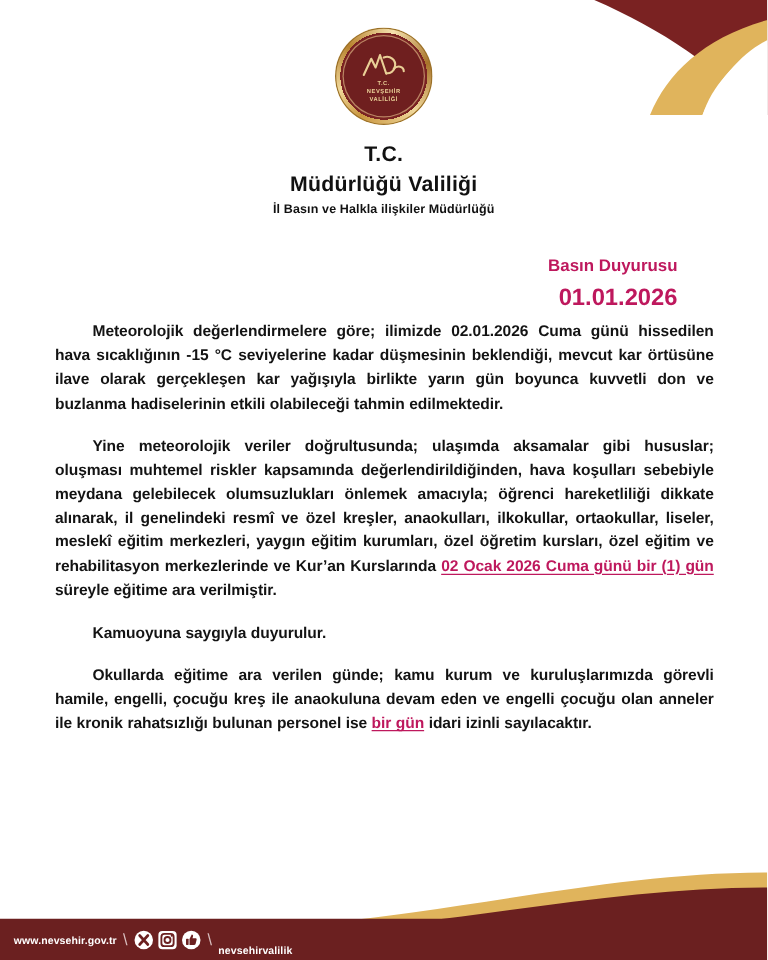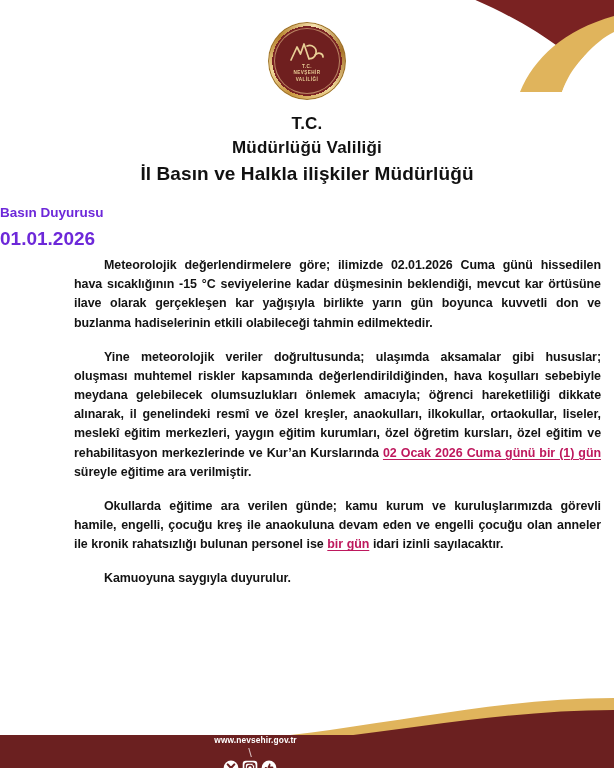--- a/index.html
+++ b/index.html
@@ -26,37 +26,37 @@
   .seal-inner{position:absolute;top:7px;left:7px;right:7px;bottom:7px;border-radius:50%;
         background:#6f1f1f;display:flex;flex-direction:column;align-items:center;justify-content:center;
         box-shadow:0 0 0 1px rgba(240,216,154,.55);}
   .seal-mark{width:40px;height:22px;margin-top:3px;}
   .seal-txt{color:#e9cf96;font-size:4.6px;letter-spacing:.45px;line-height:1.38;text-align:center;font-weight:700;}
 
   
   .hdr{position:absolute;top:112px;left:0;width:614px;text-align:center;color:#111;}
   .hdr .l1{font-size:17px;font-weight:700;letter-spacing:.2px;line-height:1.42;}
   .hdr .l2{font-size:17px;font-weight:700;letter-spacing:.2px;line-height:1.42;}
-  .hdr .l3{font-size:19px;font-weight:700;letter-spacing:.1px;line-height:1.5;}
+  .hdr .l3{font-size:10px;font-weight:700;letter-spacing:.1px;line-height:1.5;}
 
-  .sub{position:absolute;top:203px;left:0;width:542px;text-align:left;color:#6d28d9;}
+  .sub{position:absolute;top:203px;left:0;width:542px;text-align:right;color:#be185d;}
   .sub .s1{font-size:13.5px;font-weight:700;line-height:1.55;}
   .sub .s2{font-size:19px;font-weight:700;line-height:1.55;}
 
   
-  .body{position:absolute;top:256px;left:44px;width:527px;color:#131313;margin-left:30px;}
+  .body{position:absolute;top:256px;left:44px;width:527px;color:#131313;}
   .para{font-size:12.45px;font-weight:700;line-height:1.54;text-align:justify;
         text-indent:30px;margin:0 0 15px 0;letter-spacing:-.05px;word-spacing:.2px;}
   .para:last-child{margin-bottom:0;}
   .para.p-last{text-align:left;}
   .hl{color:#be185d;text-decoration:underline;text-underline-offset:2px;text-decoration-thickness:1.3px;}
 
   
   .footbar{position:absolute;left:0;bottom:0;width:500px;height:33px;background:#6b2020;
-           display:flex;align-items:center;flex-direction:column;}
+           display:flex;align-items:center;}
   .foot-url{color:#ffffff;font-size:8.4px;font-weight:700;margin-left:11px;letter-spacing:.1px;}
   .slash{color:#d9bfbf;font-size:13px;margin:0 5px;font-weight:400;}
   .icons{display:flex;align-items:center;gap:3px;}
   .ic{width:16px;height:16px;border-radius:50%;display:flex;align-items:center;justify-content:center;}
   .ic svg{display:block;}
   .foot-handle{color:#ffffff;font-size:8.4px;font-weight:700;letter-spacing:.1px;margin-top:17px;}
 </style>
 </head>
 <body>
 
@@ -97,23 +97,23 @@
     <div class="s1">Basın Duyurusu</div>
     <div class="s2">01.01.2026</div>
   </div>
 
   <div class="body">
 
     <p class="para"><span>Meteorolojik değerlendirmelere göre; ilimizde 02.01.2026 Cuma günü hissedilen hava sıcaklığının -15 °C seviyelerine kadar düşmesinin beklendiği, mevcut kar örtüsüne ilave olarak gerçekleşen kar yağışıyla birlikte yarın gün boyunca kuvvetli don ve buzlanma hadiselerinin etkili olabileceği tahmin edilmektedir.</span></p>
 
     <p class="para"><span>Yine meteorolojik veriler doğrultusunda; ulaşımda aksamalar gibi hususlar; oluşması muhtemel riskler kapsamında değerlendirildiğinden, hava koşulları sebebiyle meydana gelebilecek olumsuzlukları önlemek amacıyla; öğrenci hareketliliği dikkate alınarak, il genelindeki resmî ve özel kreşler, anaokulları, ilkokullar, ortaokullar, liseler, meslekî eğitim merkezleri, yaygın eğitim kurumları, özel öğretim kursları, özel eğitim ve rehabilitasyon merkezlerinde ve Kur’an Kurslarında </span><span class="hl">02 Ocak 2026 Cuma günü bir (1) gün</span><span> süreyle eğitime ara verilmiştir.</span></p>
 
+    <p class="para p-last"><span>Kamuoyuna saygıyla duyurulur.</span></p>
+
     <p class="para"><span>Okullarda eğitime ara verilen günde; kamu kurum ve kuruluşlarımızda görevli hamile, engelli, çocuğu kreş ile anaokuluna devam eden ve engelli çocuğu olan anneler ile kronik rahatsızlığı bulunan personel ise </span><span class="hl">bir gün</span><span> idari izinli sayılacaktır.</span></p>
-
-    <p class="para p-last"><span>Kamuoyuna saygıyla duyurulur.</span></p>
 
   </div>
 
   <div class="deco-bottom">
     <svg width="614" height="72" viewBox="0 0 614 72" xmlns="http://www.w3.org/2000/svg">
       <path d="M0 72 H614 V2 C520 2 430 20 330 34 C230 48 110 54 0 54 Z" fill="#e0b45c"></path>
       <path d="M0 72 H614 V14 C520 14 430 30 330 42 C230 54 110 59 0 59 Z" fill="#6b2020"></path>
     </svg>
   </div>
 

